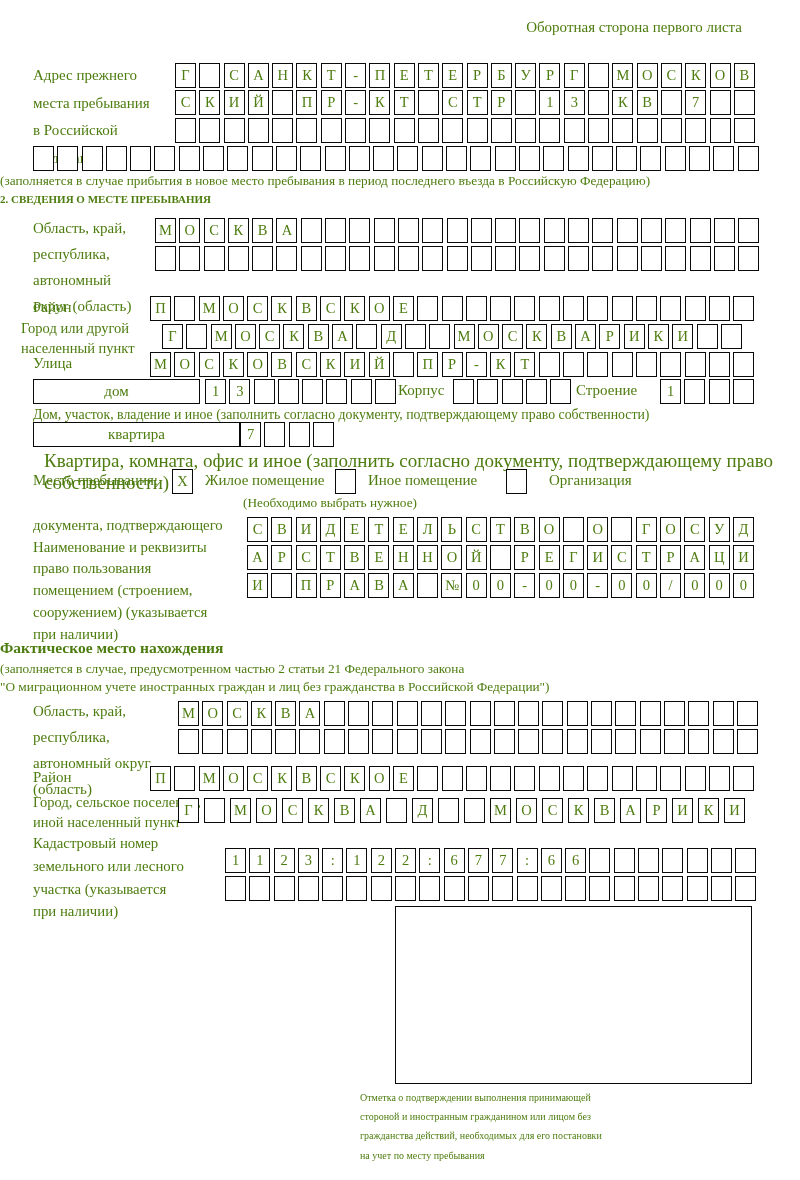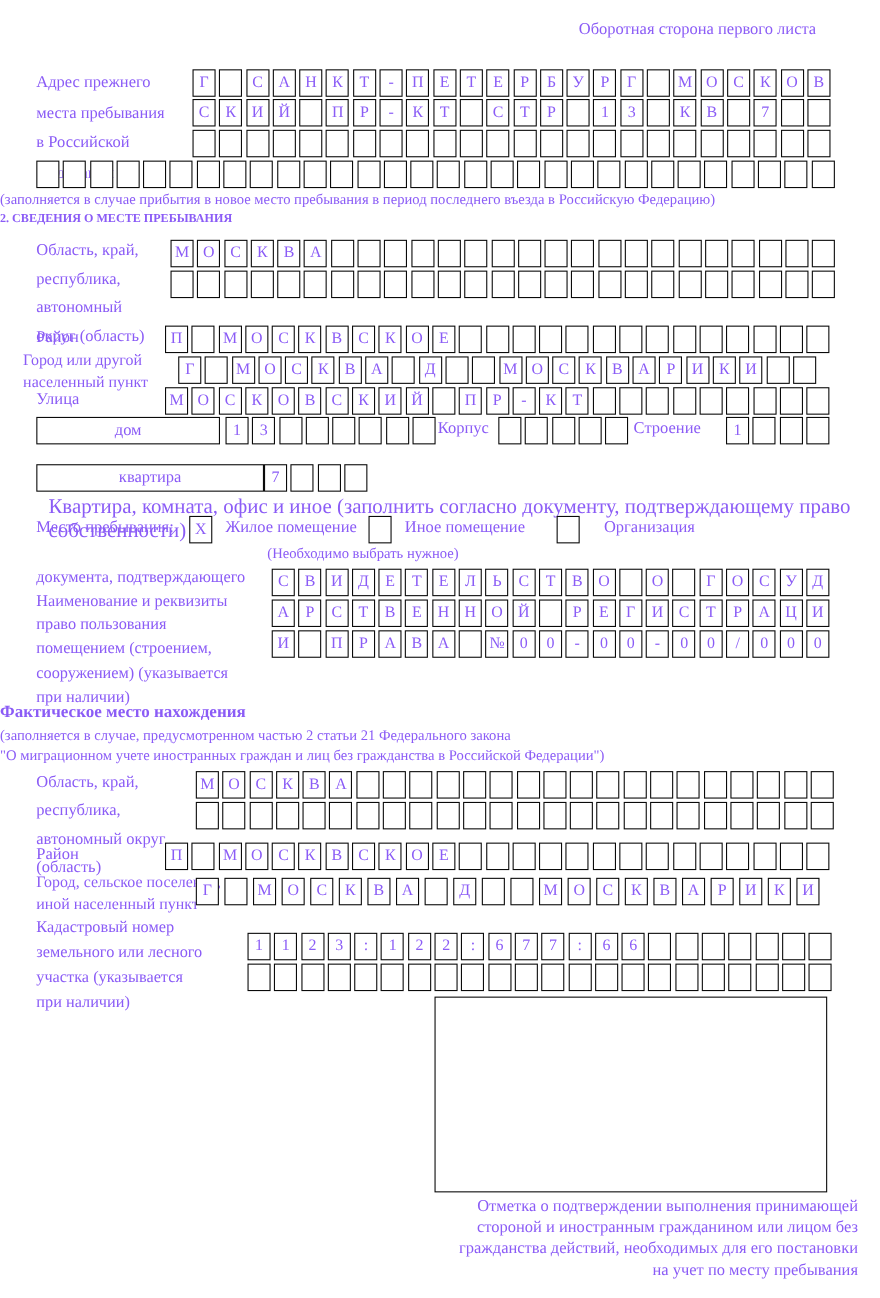--- a/index.html
+++ b/index.html
@@ -1,35 +1,35 @@
 <!DOCTYPE html>
 <html><head>
 <meta charset="utf-8">
 <style>
   html,body{margin:0;padding:0;background:#fff;}
-  .page{position:relative;width:800px;height:1180px;background:#ffffff;color:#8b5cf6;
+  .page{position:relative;width:800px;height:1180px;background:#ffffff;color:#4d7c0f;
         font-family:"Liberation Serif","DejaVu Serif",serif;font-size:15px;overflow:hidden;}
   .abs{position:absolute;}
   .center{position:absolute;left:0;width:800px;text-align:left;}
   .bold{font-weight:bold;}
   .note{font-size:13.3px;}
   .row{position:absolute;display:flex;gap:3.3px;}
   .row.wgap{gap:5px;}
   .cell{box-sizing:border-box;flex:none;width:21px;height:25px;border:1.6px solid #0a0a0a;
         display:flex;align-items:center;justify-content:center;font-size:14.5px;background:#fff;}
   .widebox{box-sizing:border-box;position:absolute;height:25px;border:1.6px solid #0a0a0a;
         display:flex;align-items:center;justify-content:center;font-size:15px;}
   .lbl{position:absolute;font-size:15px;}
   .lh27{line-height:27.5px;}
   .lh26{line-height:26px;}
   .lh22{line-height:22.8px;font-size:14.8px;}
   .lh21{line-height:21.7px;font-size:14.8px;}
   .lh19{line-height:19.5px;font-size:14.5px;}
   .markbox{position:absolute;border:1.8px solid #0a0a0a;background:#fff;}
-  .capt{position:absolute;text-align:right;font-size:15px;line-height:19.2px;}
+  .capt{position:absolute;text-align:left;font-size:10px;line-height:19.2px;}
 </style>
 </head>
 <body>
 
 <div class="page">
 
   <div class="abs" style="top:19px;left:0;width:742px;text-align:right;">Оборотная сторона первого листа</div>
 
   <div class="lbl lh27" style="left:33px;top:62px;">
       <div>Адрес прежнего</div>
@@ -320,20 +320,21 @@
       <span class="cell"></span>
       <span class="cell"></span>
     </div>
   <div class="lbl" style="left:576px;top:382px;">Строение</div>
   <div class="row" style="left:660px;top:379px;">
       <span class="cell">1</span>
       <span class="cell"></span>
       <span class="cell"></span>
       <span class="cell"></span>
     </div>
+  <div class="abs" style="left:33px;top:407px;font-size:13.8px;">Дом, участок, владение и иное (заполнить согласно документу, подтверждающему право собственности)</div>
 
   <div class="widebox" style="left:33px;top:422px;width:207px;">квартира</div>
   <div class="row" style="left:240px;top:422px;">
       <span class="cell">7</span>
       <span class="cell"></span>
       <span class="cell"></span>
       <span class="cell"></span>
     </div>
   <div class="abs" style="left:44px;top:450px;font-size:19px;">Квартира, комната, офис и иное (заполнить согласно документу, подтверждающему право собственности)</div>
 

